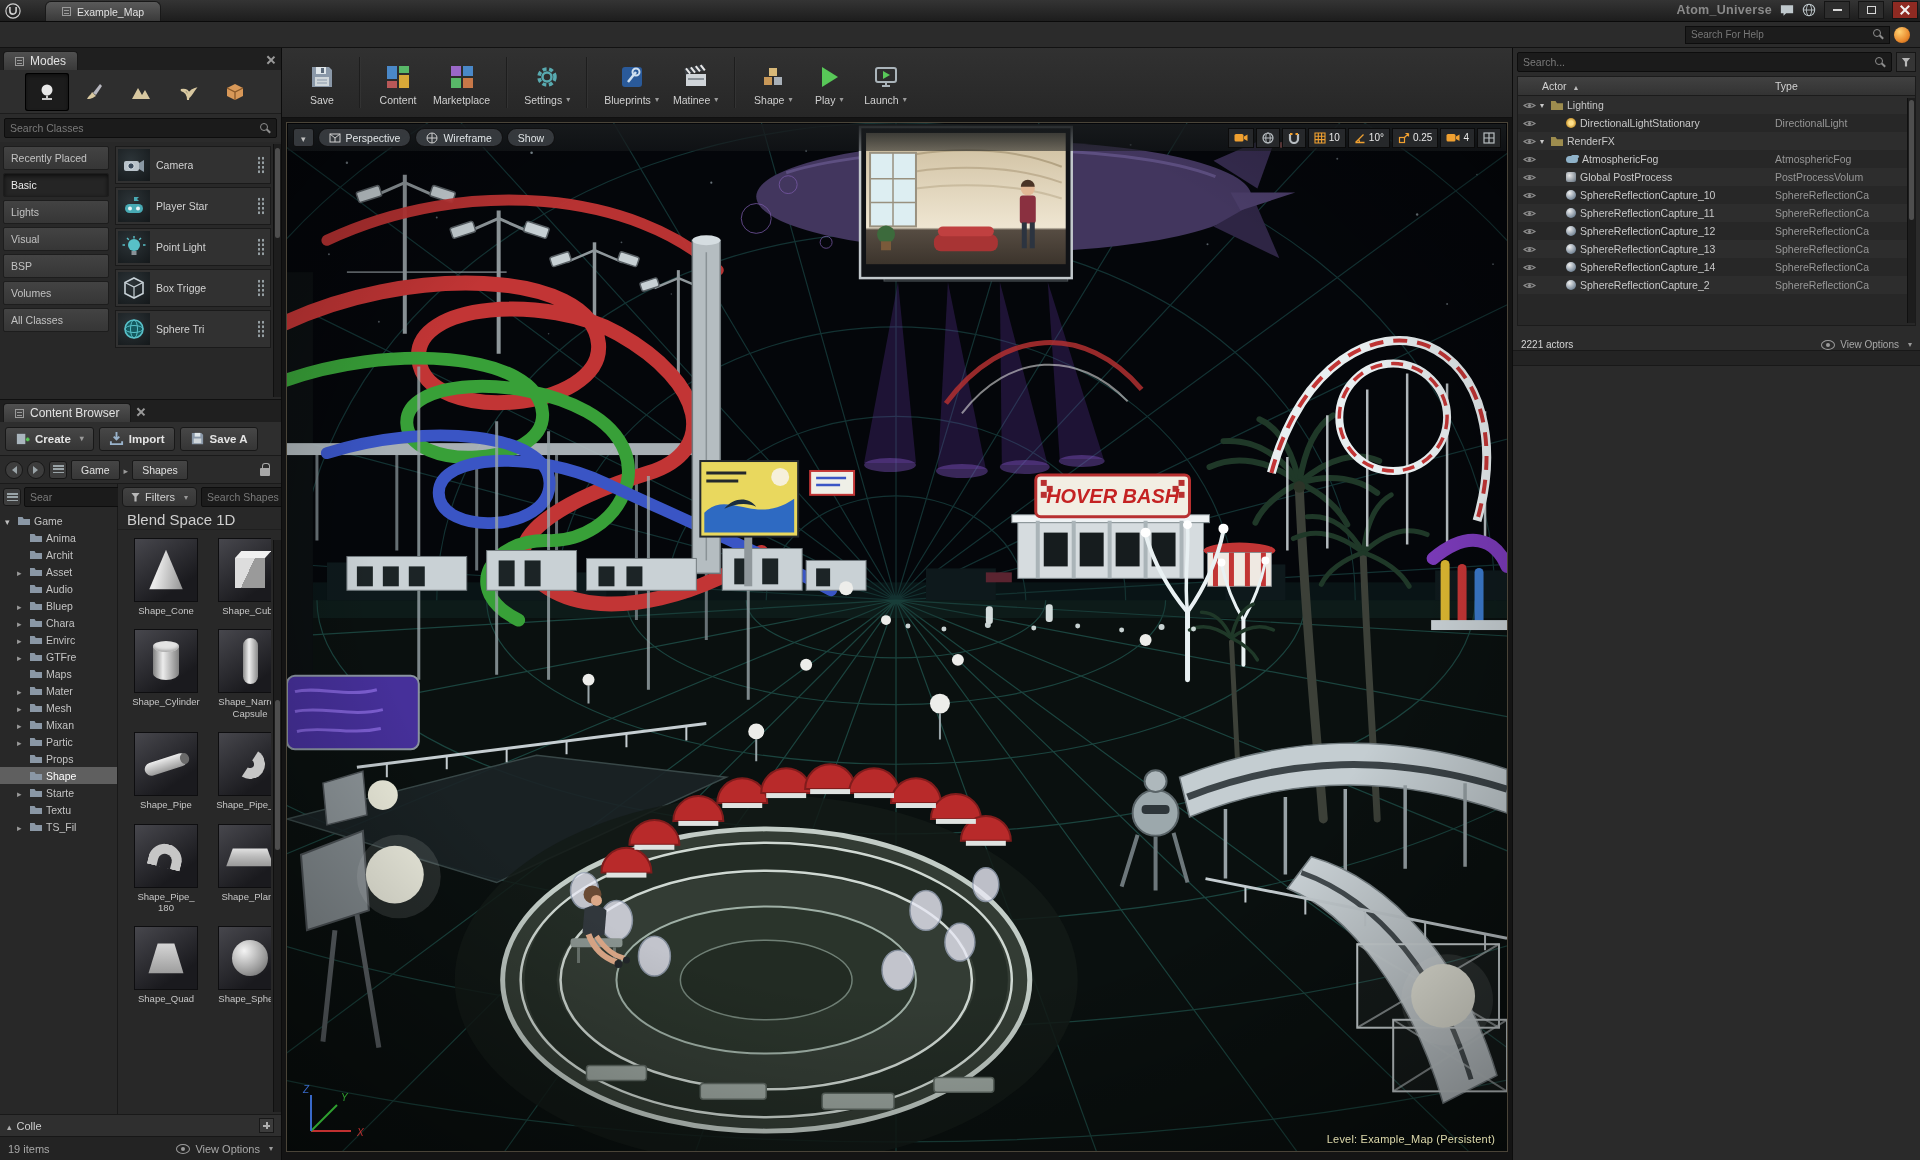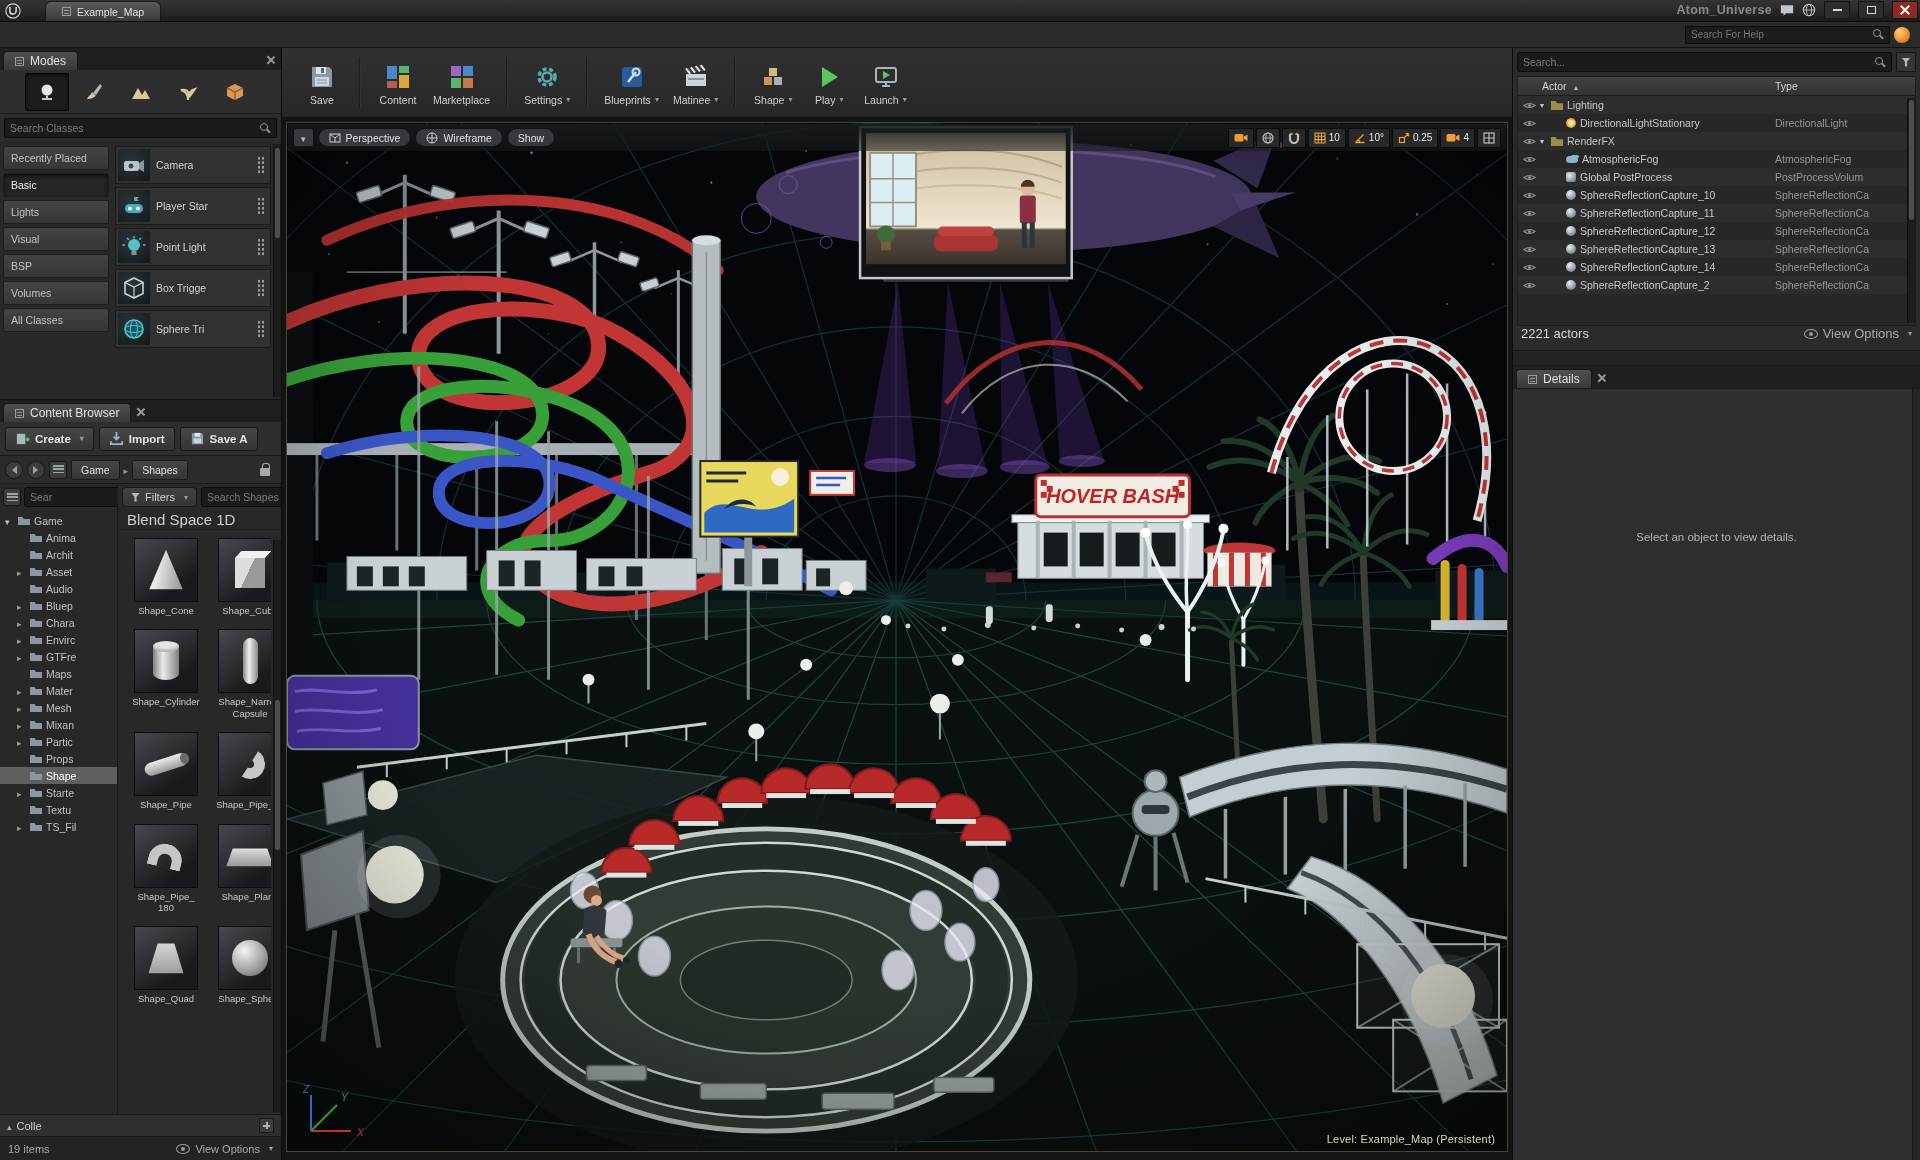--- a/index.html
+++ b/index.html
@@ -163,21 +163,21 @@
   .olarr::before{content:"▾";visibility:hidden}
   .kind-folder .olarr::before{visibility:visible}
   .row-icon{width:12px;height:10px;display:inline-block;margin-right:4px;flex:none}
   .kind-folder .row-icon{background:#9d8c4e;clip-path:polygon(0 10%,38% 10%,50% 32%,100% 32%,100% 100%,0 100%)}
   .kind-light .row-icon{background:radial-gradient(circle,#ffe08a 30%,#c89530 70%);border-radius:50%;width:10px;height:10px}
   .kind-fog .row-icon{background:#8fb2c9;border-radius:5px;height:7px;box-shadow:3px -3px 0 -2px #8fb2c9}
   .kind-postprocess .row-icon{background:radial-gradient(circle at 35% 35%,#e8e8e8,#5c6a78);border-radius:2px;width:10px;height:10px}
   .kind-sphere .row-icon{background:radial-gradient(circle at 35% 30%,#f0f0f0,#7a8a9a 70%,#4a5a66);border-radius:50%;width:10px;height:10px}
   .olname{flex:1;overflow:hidden;white-space:nowrap}
   .oltype{width:140px;color:#979797;overflow:hidden;white-space:nowrap;flex:none}
-  .ol-footer{height:24px;display:flex;align-items:flex-start;padding:0 8px;font-size:13px;color:#d6d6d6;flex:none}
+  .ol-footer{height:24px;display:flex;align-items:flex-end;padding:0 8px;font-size:10px;color:#d6d6d6;flex:none}
   .rsplit{height:16px;background:#232323;border-top:1px solid #181818;border-bottom:1px solid #181818;flex:none}
   .details{flex:1;display:flex;flex-direction:column;background:#2b2b2b}
   .details-body{flex:1;background:#2e2f31;border-top:1px solid #1a1a1a;text-align:center;padding-top:142px;color:#b4b4b4;font-size:11.5px;position:relative}
   .details-scroll{position:absolute;right:0;top:0;bottom:0;width:8px;background:#252525;border-left:1px solid #161616}
 </style>
 </head>
 <body>
 
 <header class="titlebar">
   <span class="ue-logo">
@@ -1393,26 +1393,13 @@
       <span>2221 actors</span>
       <button class="viewopts dd-after">
         <span class="eye"></span>
         <span>View Options</span>
       </button>
     </div>
   </section>
 
   <div class="rsplit"></div>
 
-  <section class="details">
-    <div class="tabrow">
-      <div class="ptab">
-        <span class="tico"></span>
-        <span>Details</span>
-      </div>
-      <span class="closex"></span>
-    </div>
-    <div class="details-body">
-      <span>Select an object to view details.</span>
-      <div class="details-scroll"></div>
-    </div>
-  </section>
 </aside>
 
 </body></html>

